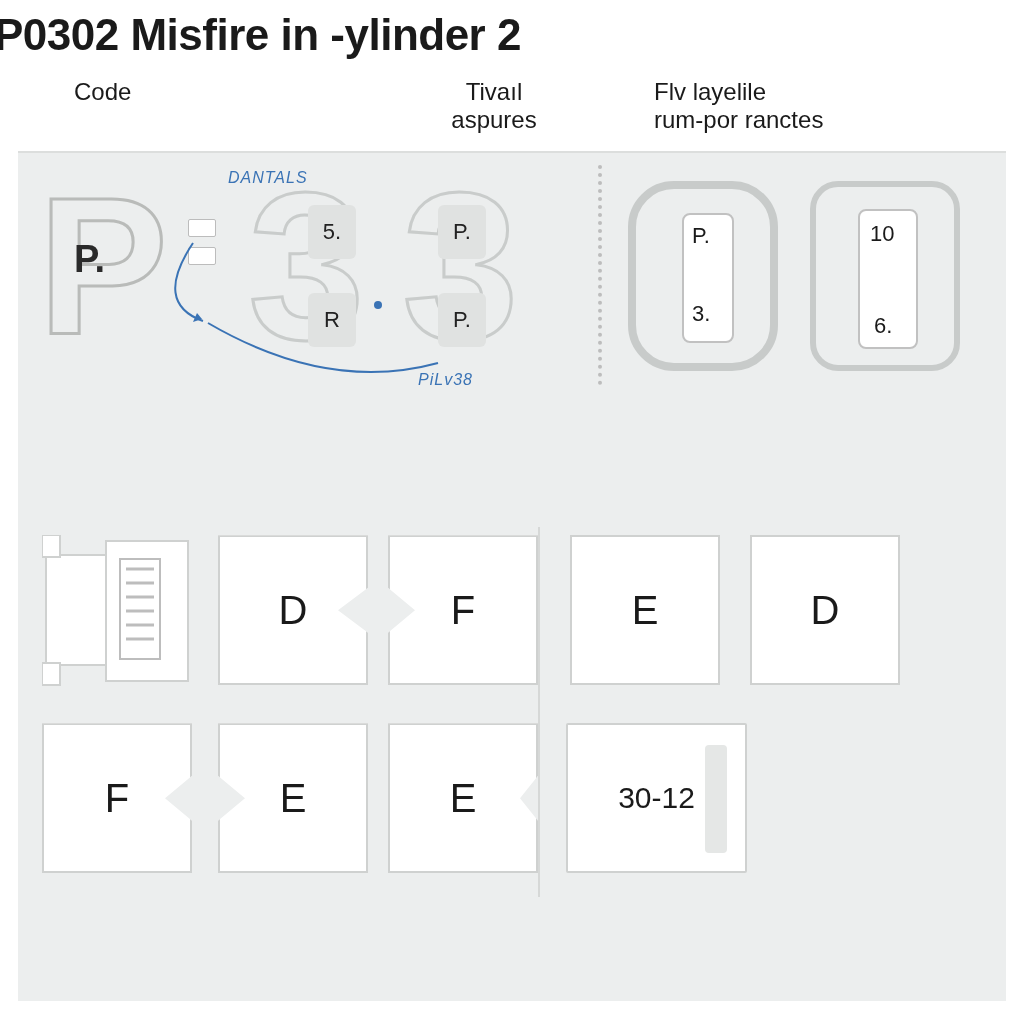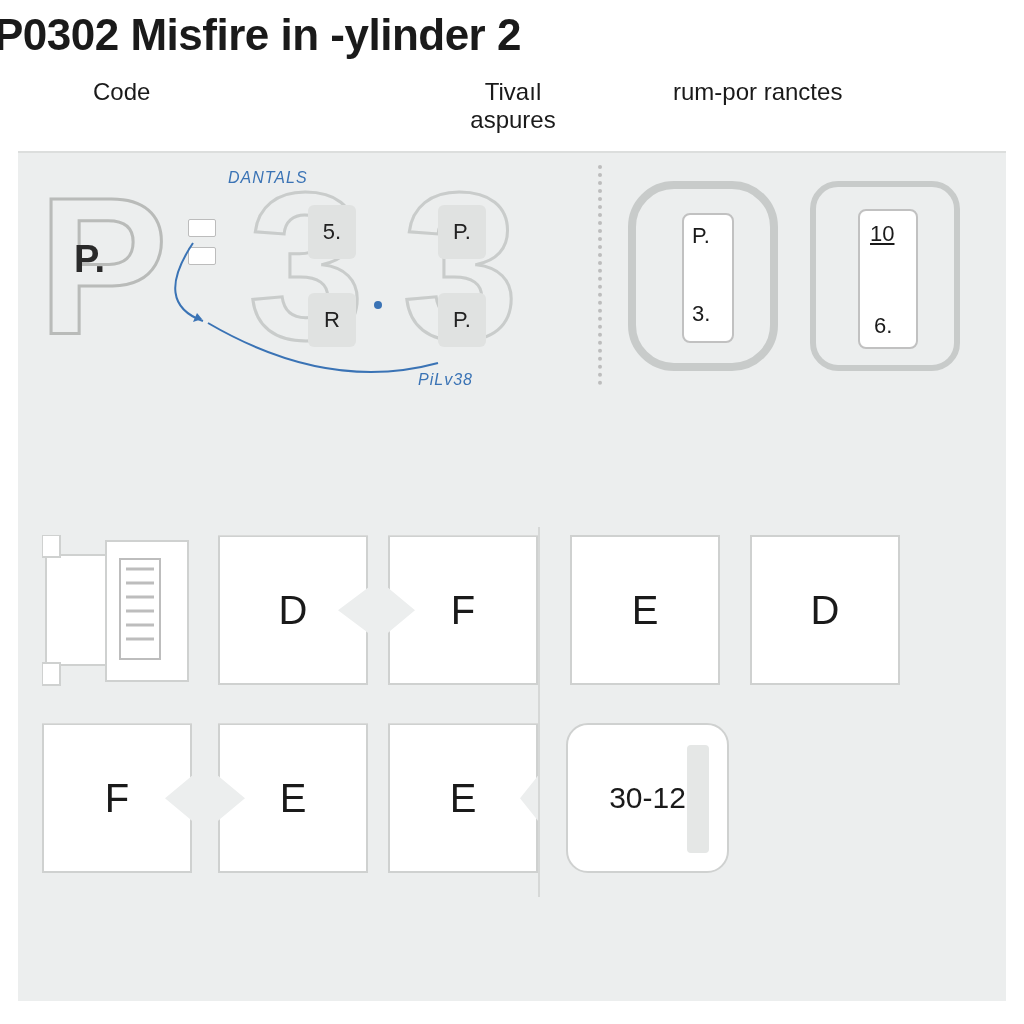--- a/index.html
+++ b/index.html
@@ -17,21 +17,21 @@
     font-weight: 800;
     letter-spacing: -0.5px;
     padding: 10px 0 18px 0;
     margin-left: -6px;
   }
   .headers {
     display: flex;
     padding: 0 0 8px 74px;
     font-size: 24px;
   }
-  .hdr-code    { width: 260px; margin-left: 19px; }
+  .hdr-code    { width: 260px; }
   .hdr-aspures { width: 320px; line-height: 1.15; text-align: center; }
   .hdr-flv     { width: 320px; line-height: 1.15; }
 
   .panel {
     margin: 10px 18px 0 18px;
     background: #eceeee;
     height: 850px;
     position: relative;
     border-top: 2px solid #dcdedd;
   }
@@ -125,21 +125,21 @@
     width:150px; height:190px;
     border:6px solid #c8cbca;
     border-radius:28px;
     background:#eceeee;
   }
   .bigOsquare .insq {
     position:absolute; left:42px; top:22px;
     width:60px; height:140px;
     border:2px solid #c1c1c1; border-radius:8px; background:#fff;
   }
-  .bigOsquare .lbl10 { position:absolute; left:54px; top:34px; font-size:22px;text-decoration:underline; }
+  .bigOsquare .lbl10 { position:absolute; left:54px; top:34px; font-size:22px; }
   .bigOsquare .lbl6  { position:absolute; left:58px; top:126px; font-size:22px; }
 
   .paratext {
     position:absolute; left:36px; top:268px; right:40px;
     font-size:27px; line-height:1.35;
   }
 
   
   .card {
     position:absolute; background:#fff; border:2px solid #cfd1d0;
@@ -153,21 +153,21 @@
     position:absolute; left:24px; top:382px;
     width:150px; height:152px;
   }
   .card1b { left:200px; width:150px; clip-path: polygon(0 0,100% 0,100% 35%,80% 50%,100% 65%,100% 100%,0 100%);}
   .card2 { left:370px; width:150px; clip-path: polygon(0 0,100% 0,100% 100%,0 100%,0 65%,18% 50%,0 35%);}
   .card3 { left:552px; width:150px; }
   .card4 { left:732px; width:150px; }
   .card5b{ left:24px;  width:150px; clip-path: polygon(0 0,100% 0,100% 35%,82% 50%,100% 65%,100% 100%,0 100%);}
   .card6 { left:200px; width:150px; clip-path: polygon(0 0,100% 0,100% 100%,0 100%,0 65%,18% 50%,0 35%);}
   .card7 { left:370px; width:150px; clip-path: polygon(0 0,100% 0,100% 35%,88% 50%,100% 65%,100% 100%,0 100%);}
-  .card8 { left:548px; width:163px; border-radius:22px; font-size:30px; }
+  .card8 { left:548px; width:181px; border-radius:2px; font-size:30px; }
   .card8 .tab { position:absolute; right:18px; top:20px; width:22px; height:108px; background:#e5e7e6; border-radius:4px;}
 
   .vline {
     position:absolute; left:520px; top:374px; height:370px; width:0;
     border-left:2px solid #d6d8d7;
   }
 
   
   svg.arrow { position:absolute; left:120px; top:60px; width:360px; height:190px; pointer-events:none; }
 </style>
@@ -176,20 +176,21 @@
 
 <div class="title">P0302 Misfire in -ylinder 2</div>
 
 <div class="headers">
   <div class="hdr-code">Code</div>
   <div class="hdr-aspures">
     <div>Tivaıl</div>
     <div>aspures</div>
   </div>
   <div class="hdr-flv">
+    <div>Flv layelile</div>
     <div>rum-por ranctes</div>
   </div>
 </div>
 
 <div class="panel">
 
   <div class="bigP">
     <span>P</span>
     <span class="innerP">P.</span>
   </div>

